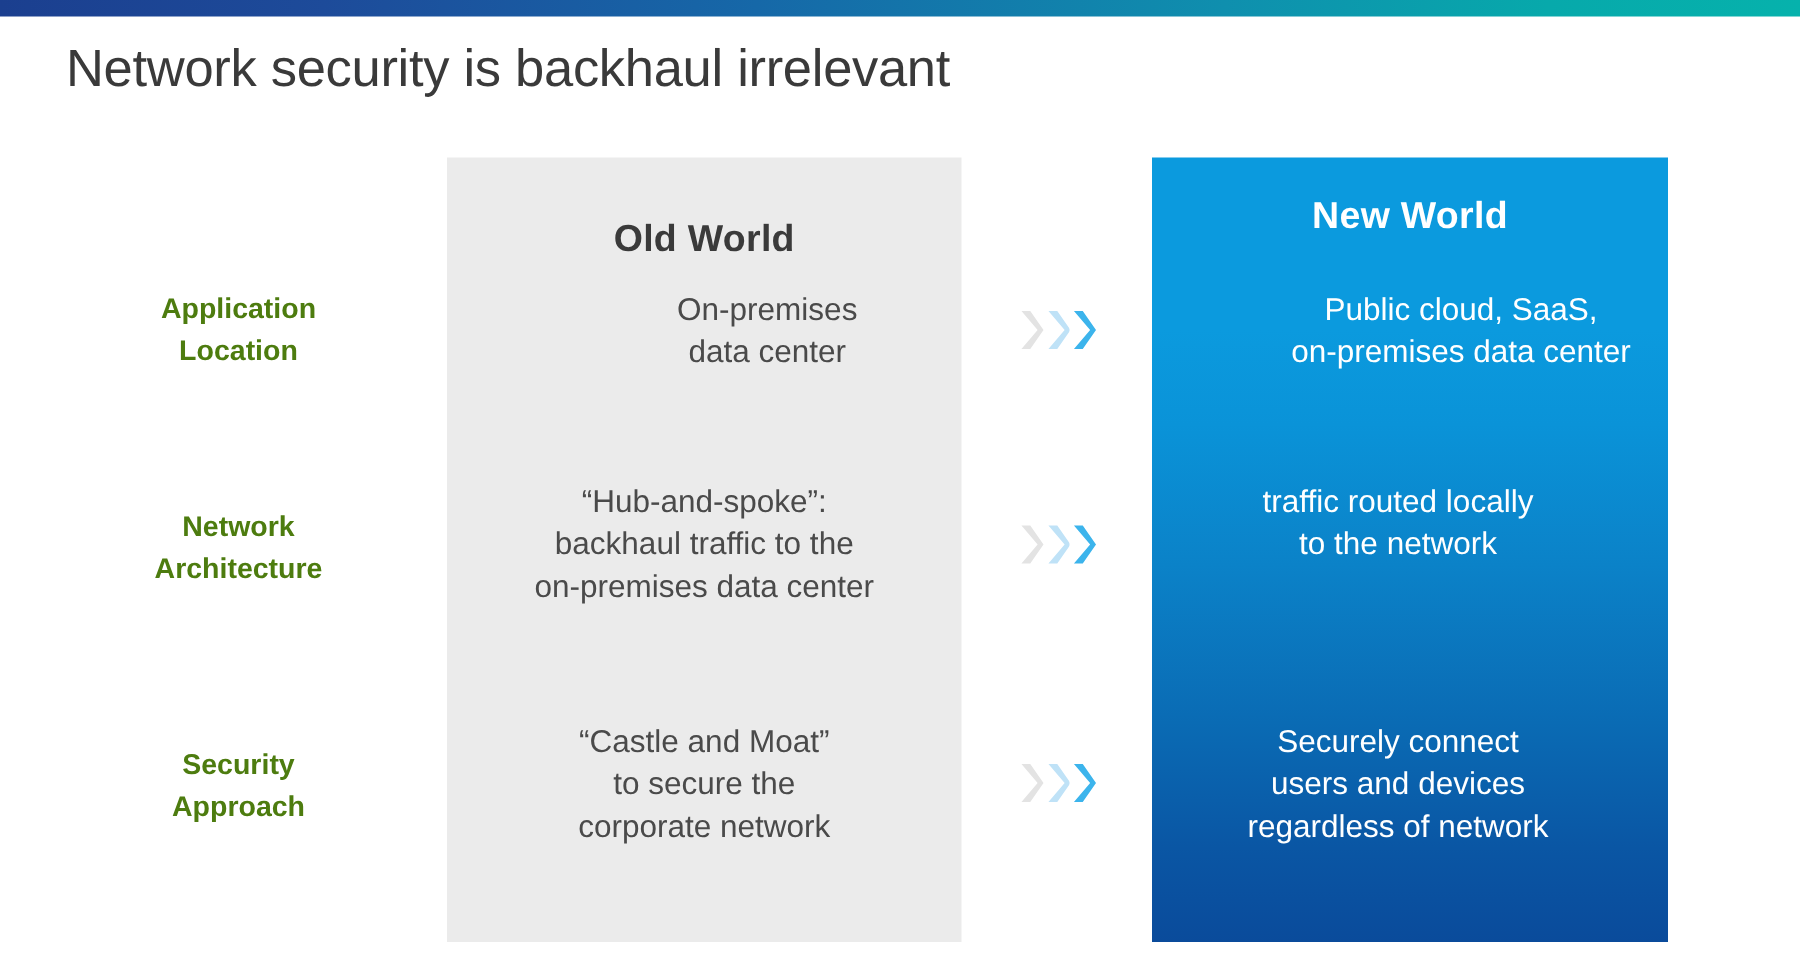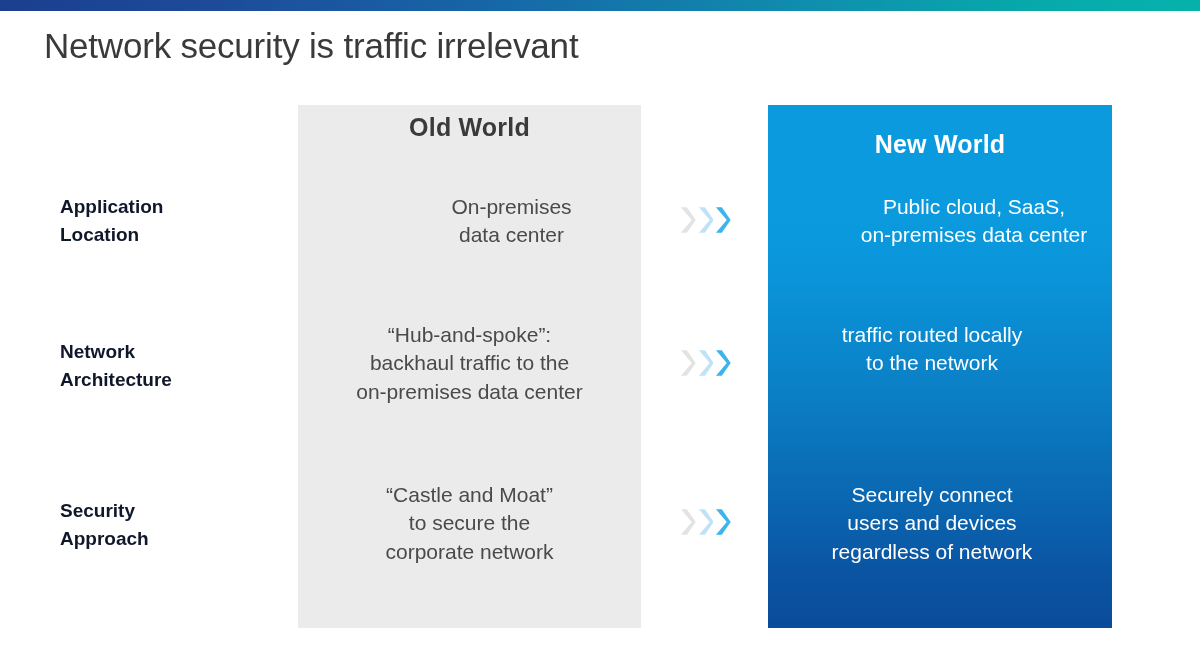--- a/index.html
+++ b/index.html
@@ -72,37 +72,38 @@
     top: 113px;
     font-size: 25px;
     font-weight: bold;
     text-align: center;
     letter-spacing: 0.2px;
   }
   .col-header-old {
     left: 298px;
     width: 343px;
     color: #3a3a3a;
+    margin-top: 32px;
   }
   .col-header-new {
     left: 768px;
     width: 344px;
     color: #ffffff;
     margin-top: 17px;
   }
 
   
   .row-label {
     position: absolute;
     left: 60px;
     width: 198px;
-    text-align: left;
+    text-align: center;
     font-size: 19px;
     font-weight: bold;
-    color: #0f172a;
+    color: #4d7c0f;
     line-height: 1.48;
   }
 
   
   .cell {
     position: absolute;
     text-align: center;
     font-size: 21px;
     line-height: 1.35;
     font-weight: 400;
@@ -145,21 +146,21 @@
 
   .a-r1 { top: 203px; }
   .a-r2 { top: 346px; }
   .a-r3 { top: 505px; }
 </style>
 </head>
 <body>
 
 <div class="top-bar"></div>
 
-<div class="slide-title">Network security is traffic irrelevant</div>
+<div class="slide-title">Network security is backhaul irrelevant</div>
 
 <div class="panel panel-old"></div>
 <div class="panel panel-new"></div>
 
 <div class="col-header col-header-old">Old World</div>
 <div class="col-header col-header-new">New World</div>
 
 <div class="row-label r1">
   <div>Application</div>
   <div>Location</div>

